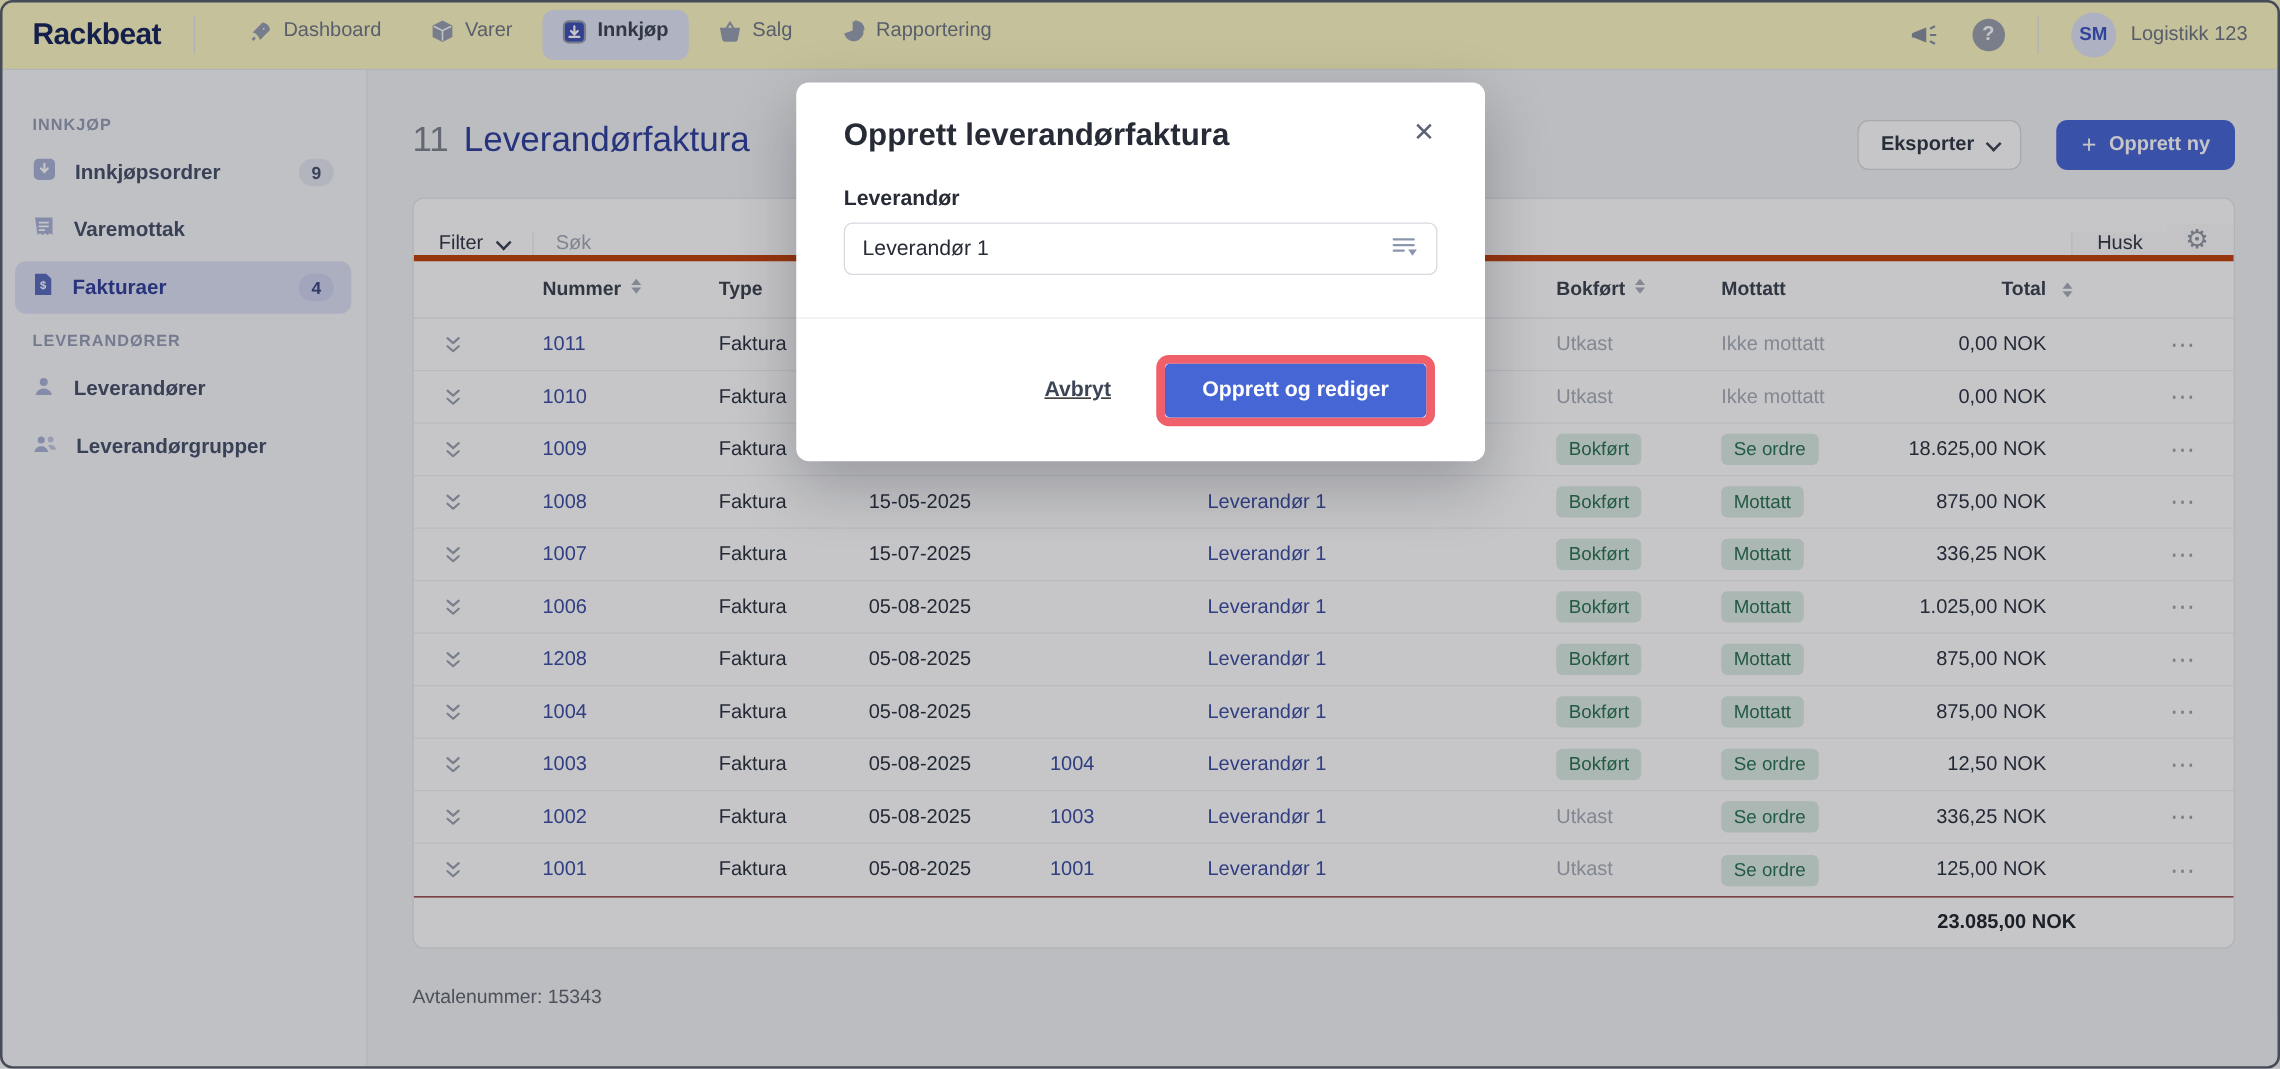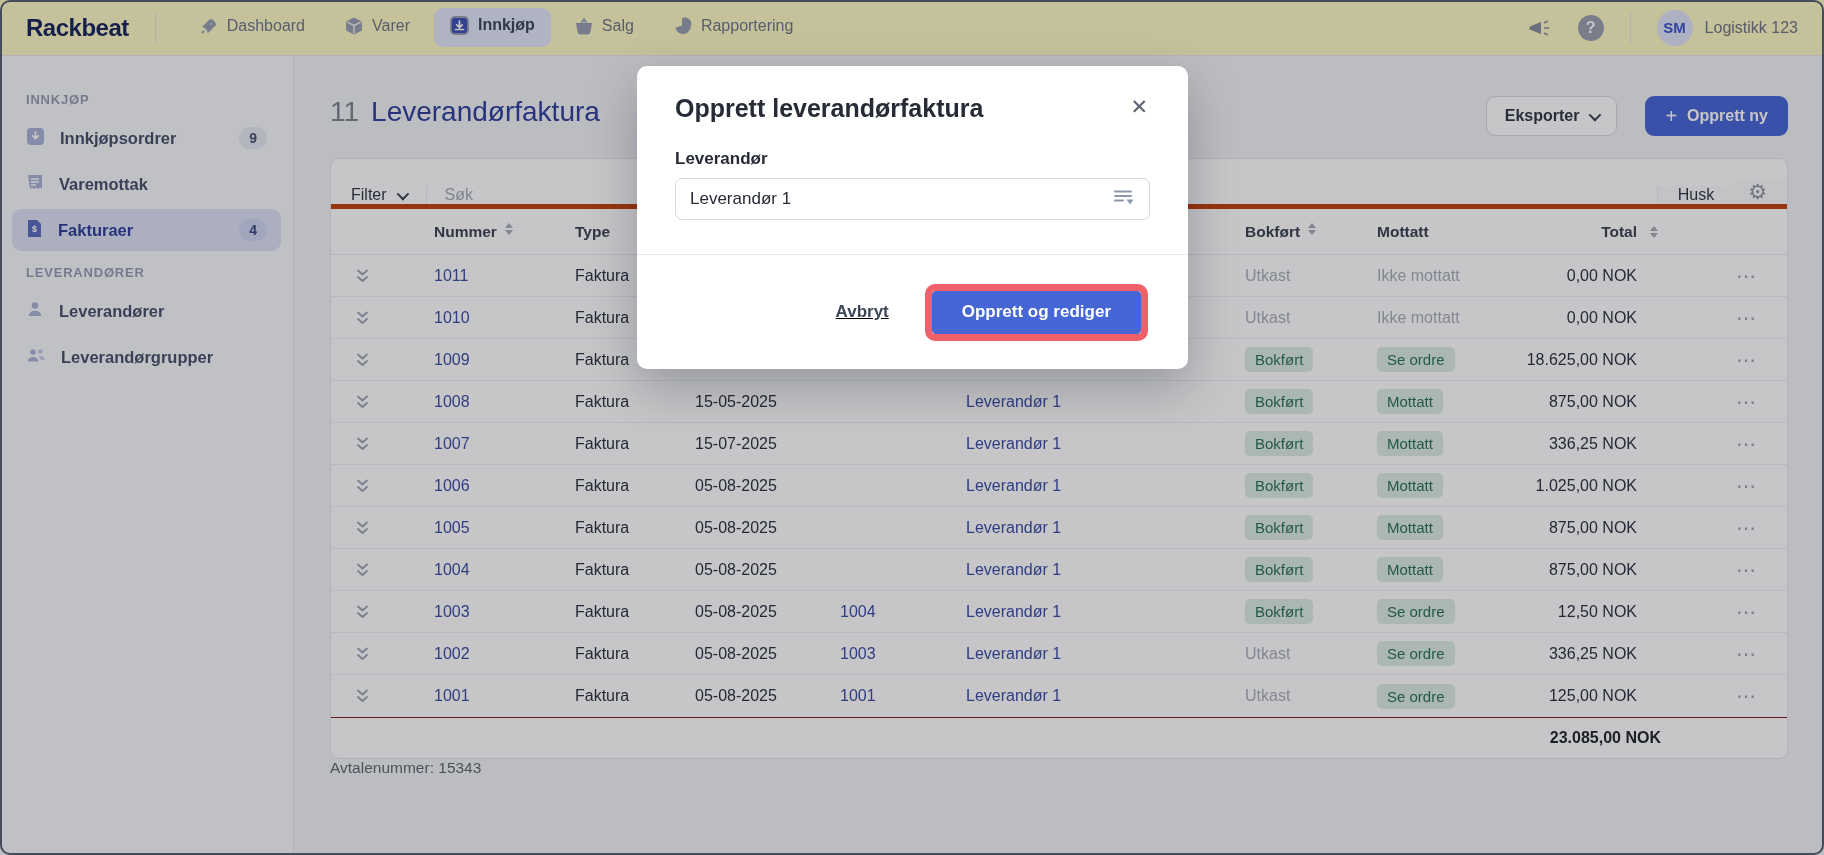--- a/index.html
+++ b/index.html
@@ -68,21 +68,21 @@
   .row:last-child { border-bottom:none; }
   .link { color:#3a4da3; cursor:pointer; }
   .muted { color:#a6adb9; }
   .badge-st { display:inline-block; background:var(--badge-bg,#dcebe2); color:var(--badge-tx,#2a7253); font-size:15px; padding:4px 10px; border-radius:5px; }
   .cell-right { text-align:right; }
   .dots { color:#9aa1ad; font-size:20px; text-align:right; padding-right:30px; letter-spacing:1px; cursor:pointer; }
   .expand { color:#99a1af; cursor:pointer; display:flex; }
   .total-row { height:41px; border-top:1px solid #7f1d1d; display:grid; grid-template-columns:1306px 1fr; align-items:center; padding-left:24px; font-weight:700; font-size:16px; color:#20262f; }
   .total-row .val { text-align:right; }
 
-  .page-footer { font-size:15.5px; color:#5f6672; }
+  .page-footer { margin-top:30px; font-size:15.5px; color:#5f6672; }
 
   
   .overlay { position:absolute; inset:0; background:rgba(15,18,25,0.24); z-index:50; }
   .modal { position:absolute; left:637px; top:66px; width:551px; background:#ffffff; border-radius:10px; box-shadow:0 18px 50px rgba(10,15,30,0.25); z-index:60; }
   .m-head { padding:28px 38px 0; display:flex; align-items:flex-start; }
   .m-title { font-size:25px; font-weight:600; color:#262b35; }
   .m-close { margin-left:auto; color:#596273; font-size:21px; line-height:21px; cursor:pointer; padding:2px; }
   .m-body { padding:0 38px; }
   .m-label { margin-top:26px; font-size:17px; font-weight:700; color:#262b35; }
   .m-input { margin-top:9px; height:42px; border:1px solid #d6d9e0; border-radius:7px; display:flex; align-items:center; padding:0 14px; }
@@ -367,21 +367,21 @@
     <div><span class="badge-st">Mottatt</span></div>
     <div class="cell-right">1.025,00 NOK</div>
     <div class="dots">⋯</div>
   </div>
           <div class="grid row">
     <div class="expand">
               <svg width="15" height="16" viewBox="0 0 15 16">
                 <path d="M3 2.5l4.5 4 4.5-4M3 9l4.5 4 4.5-4" stroke="#99a1af" stroke-width="1.7" fill="none" stroke-linecap="round" stroke-linejoin="round"></path>
               </svg>
             </div>
-    <div><span class="link">1005</span></div>
+    <div><span class="link">1208</span></div>
     <div>Faktura</div>
     <div>05-08-2025</div>
     <div><span class="link"></span></div>
     <div><span class="link">Leverandør 1</span></div>
     <div><span class="badge-st">Bokført</span></div>
     <div><span class="badge-st">Mottatt</span></div>
     <div class="cell-right">875,00 NOK</div>
     <div class="dots">⋯</div>
   </div>
           <div class="grid row">

